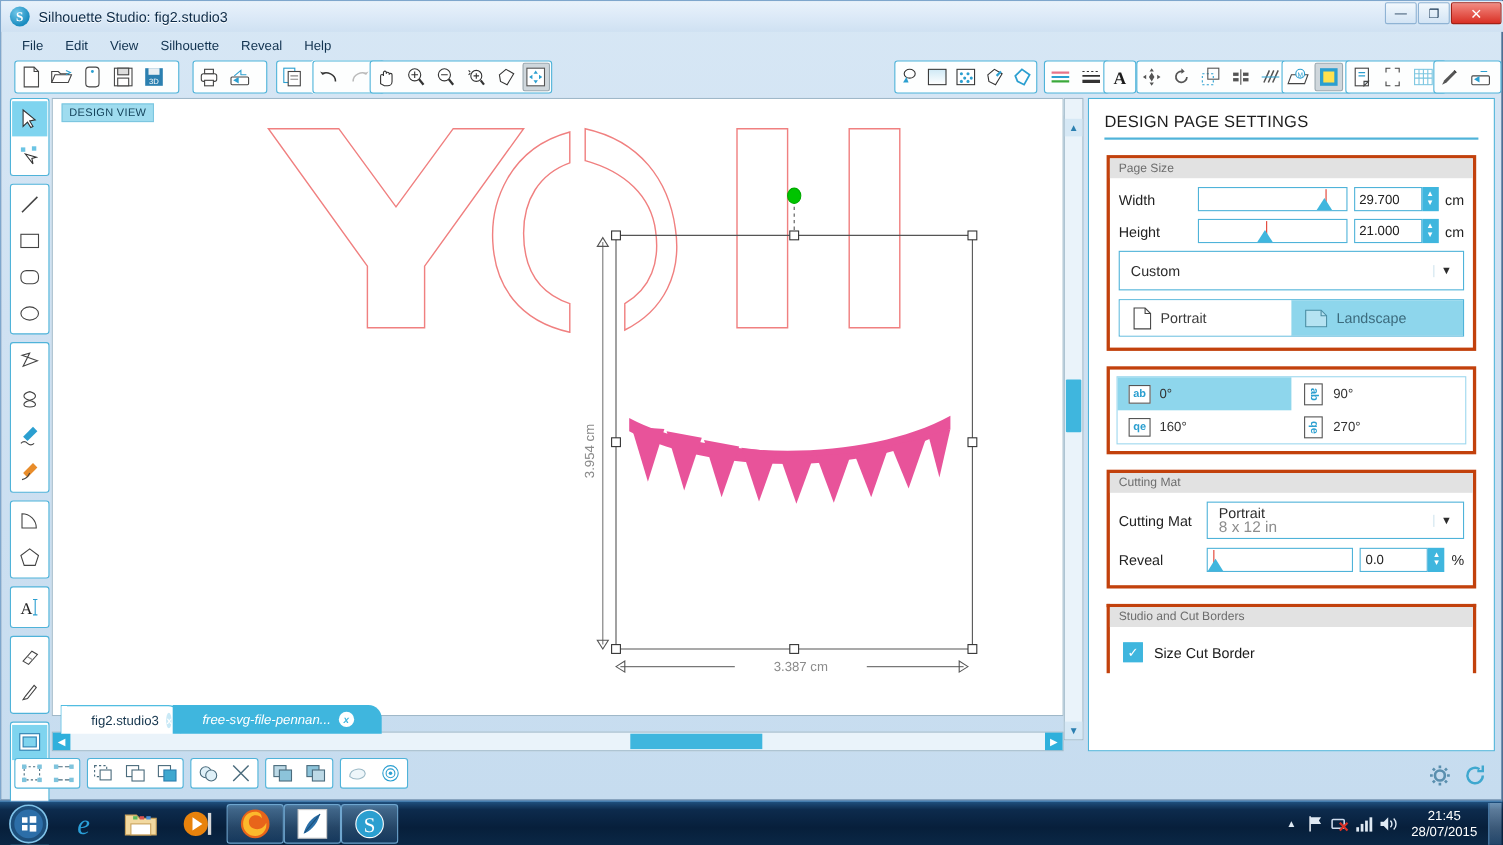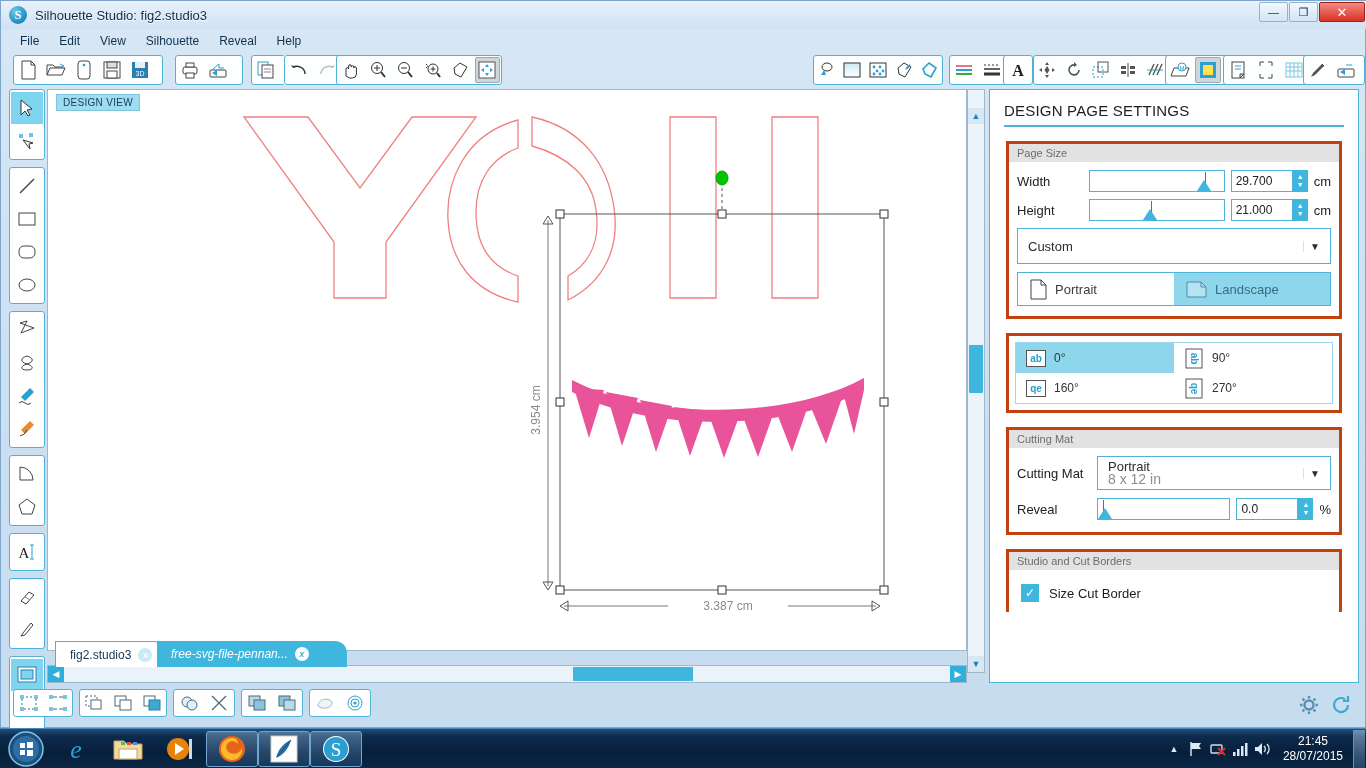--- a/index.html
+++ b/index.html
@@ -110,21 +110,21 @@
   #hscroll .thumb { position:absolute; left:525px; top:1px; width:120px; height:14px;
     background:#3fb6de;}
   #chev {
     position:absolute; left:966px; top:88px; width:18px;height:16px;
     color:#2b7fb0; font-size:11px; text-align:center; background:#dcebf6;
   }
   
   #tabbar { position:absolute; left:46px; top:640px; width:920px; height:26px;}
   .tab {
     position:absolute; top:0; height:26px;
-    display:flex; align-items:center; padding:0 10px 0 14px;
+    display:flex; align-items:center; padding:0 10px 0 27px;
     font-size:12px;
   }
   .tab.active {
     background:#fff; color:#17374f;
     border:1px solid #3fb6de; border-bottom:none;
     border-radius:0 12px 0 0;
   }
   .tab.inactive {
     background:#3fb6de; color:#fff;
     border-radius:0 12px 0 0;

